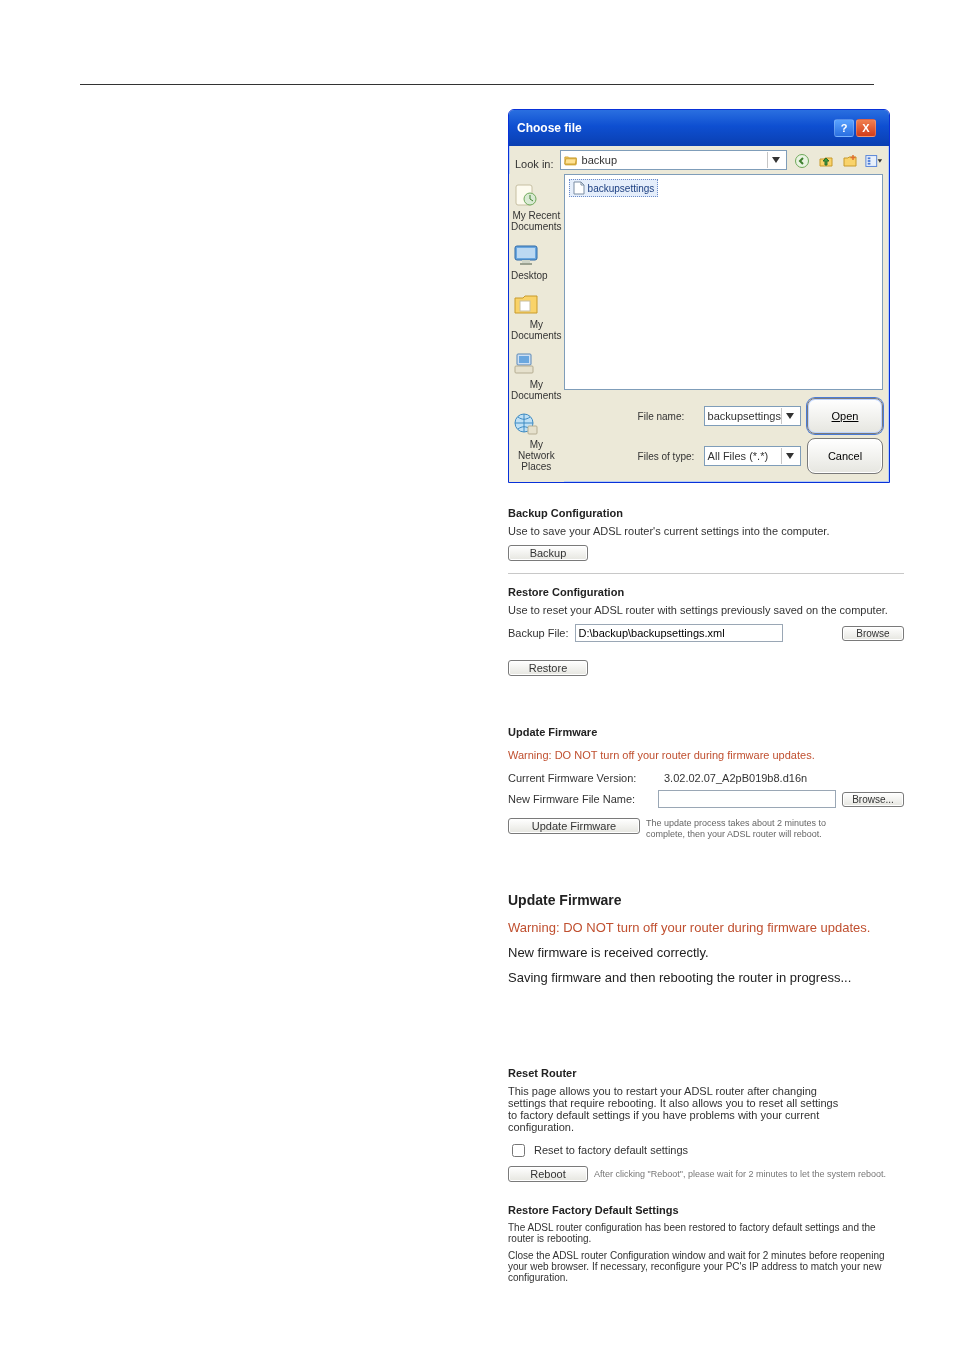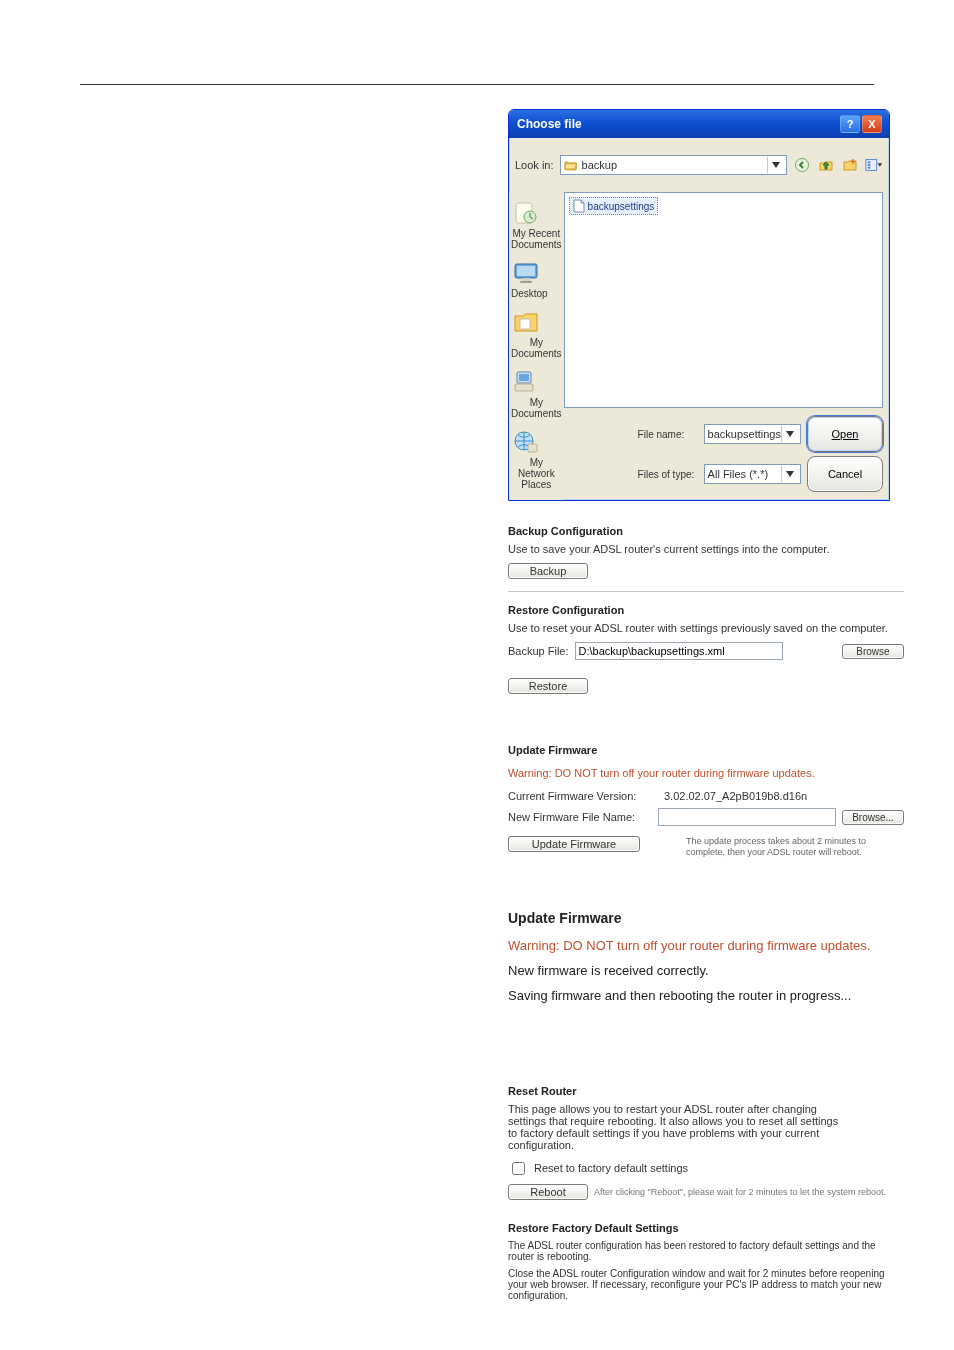--- a/index.html
+++ b/index.html
@@ -60,43 +60,43 @@
   .xp-dialog {
     width:380px;
     border:1px solid #0831d9;
     border-radius:6px 6px 0 0;
     overflow:hidden;
     box-shadow:0 0 0 1px #b7cdf3 inset;
     background:#ece9d8;
     margin-bottom:24px;
   }
   .xp-titlebar {
-    height:28px;
+    height:36px;
     background:linear-gradient(#2a6fe0,#0e4fd1 45%,#0a3fb1);
     display:flex; align-items:center;
-    padding:0 7px 0 8px;
+    padding:0 13px 0 8px;
     color:#fff;
     font-weight:bold;
     font-size:12px;
   }
   .xp-titlebar .title { flex:1; }
   .xp-title-btn {
     width:18px; height:16px;
     margin-left:2px;
     border:1px solid #fff3;
     border-radius:3px;
     display:flex; align-items:center; justify-content:center;
     font-size:11px; font-weight:bold;
   }
   .xp-help { background:linear-gradient(#5aa3ff,#2a6fe0); color:#fff; }
   .xp-close { background:linear-gradient(#f08050,#d23c1a); color:#fff; }
 
   .xp-toolbar {
-    display:flex; align-items:center;
-    padding:17px 6px;
+    display:flex; align-items:flex-end;
+    padding:4px 6px;
     gap:6px;
   }
   .xp-toolbar .lookin-lbl { color:#333; }
   .xp-lookin {
     flex:1;
     height:18px;
     border:1px solid #7f9db9;
     background:#fff;
     display:flex; align-items:center;
     padding:0 3px;
@@ -164,21 +164,21 @@
     box-shadow: inset 0 0 0 1px #fff;
   }
   .xp-open { box-shadow: inset 0 0 0 1px #bcd3ff, 0 0 0 1px #4b7bd6; }
 
   
   .backup-panel { border:0; }
 
   
   .update-compact .lbl { width:150px; }
   .update-compact input.text-flat { width:178px; }
-  .update-compact .hint { color:#666; font-size:9px; line-height:1.2;margin-left:40px; }
+  .update-compact .hint { color:#666; font-size:9px; line-height:1.2; }
 
   
   .update-large { font-size:13px; color:#222; }
   .update-large h3 { font-size:14px; font-weight:bold; margin:0 0 12px 0; }
   .update-large .warn { color: #c05030; font-size:13px; }
   .update-large p { margin:10px 0; }
 
   
   .reset-panel .hint-small { font-size:9px; color:#777; display:inline; }
 

